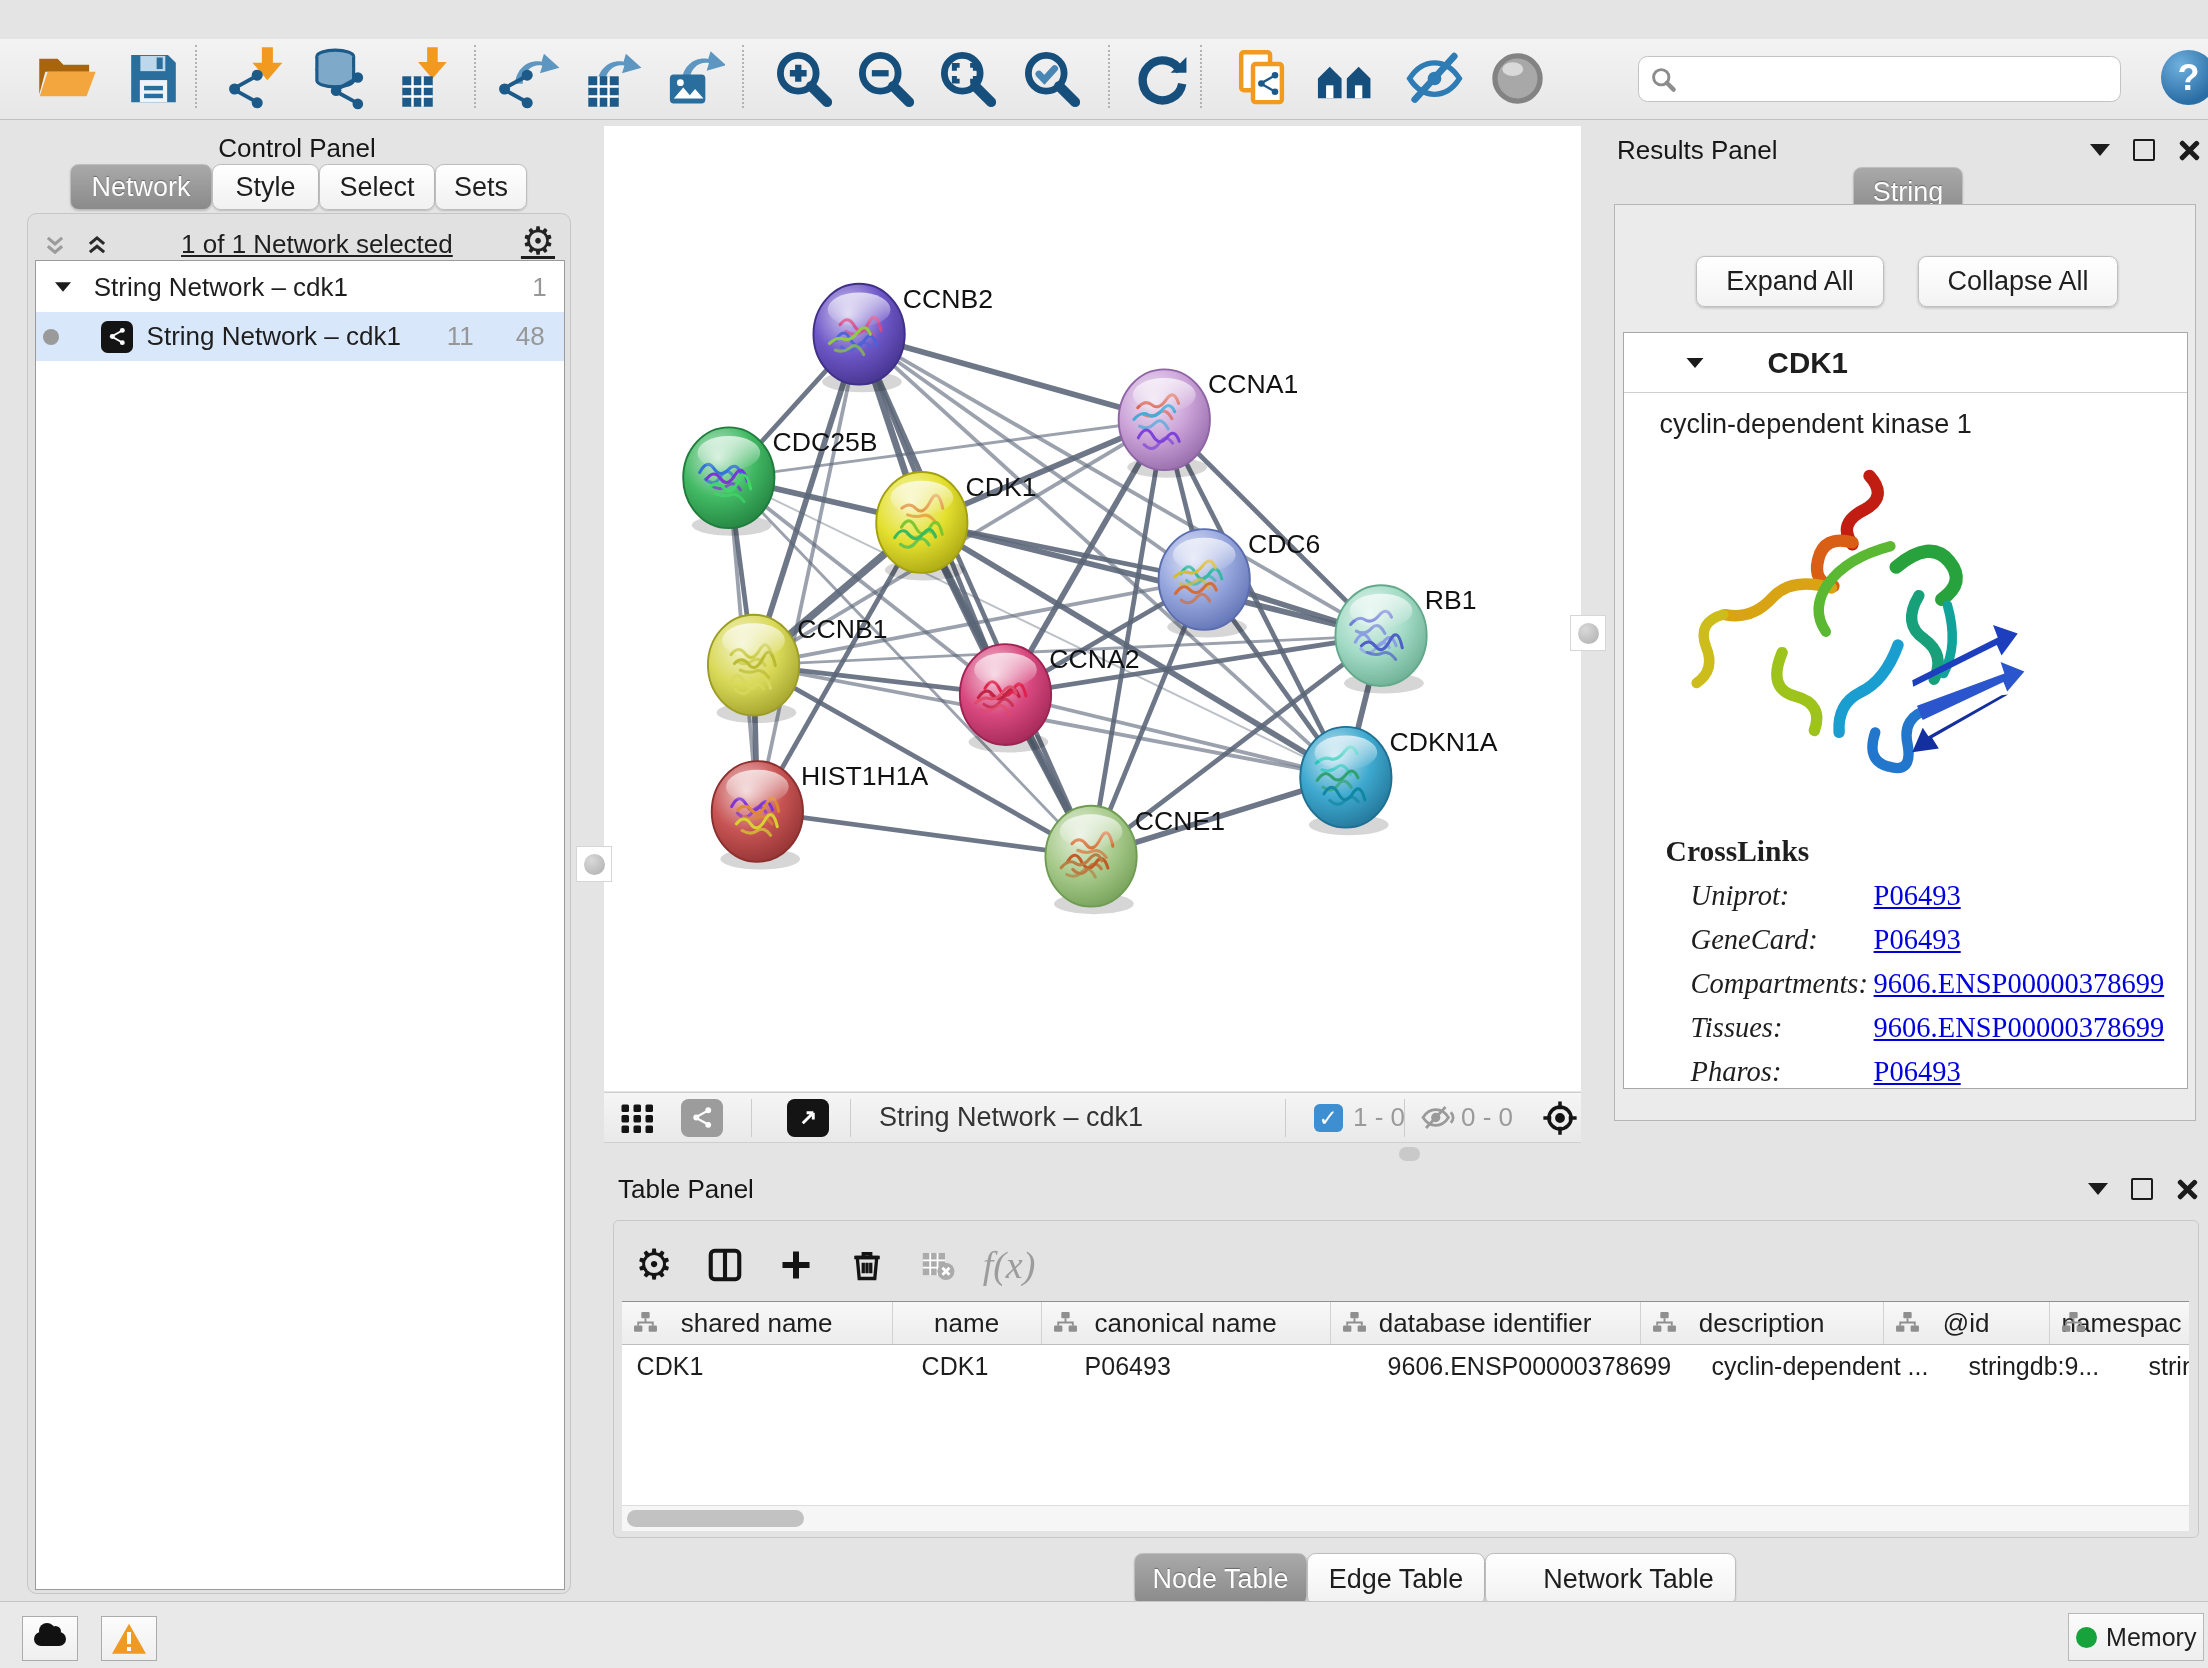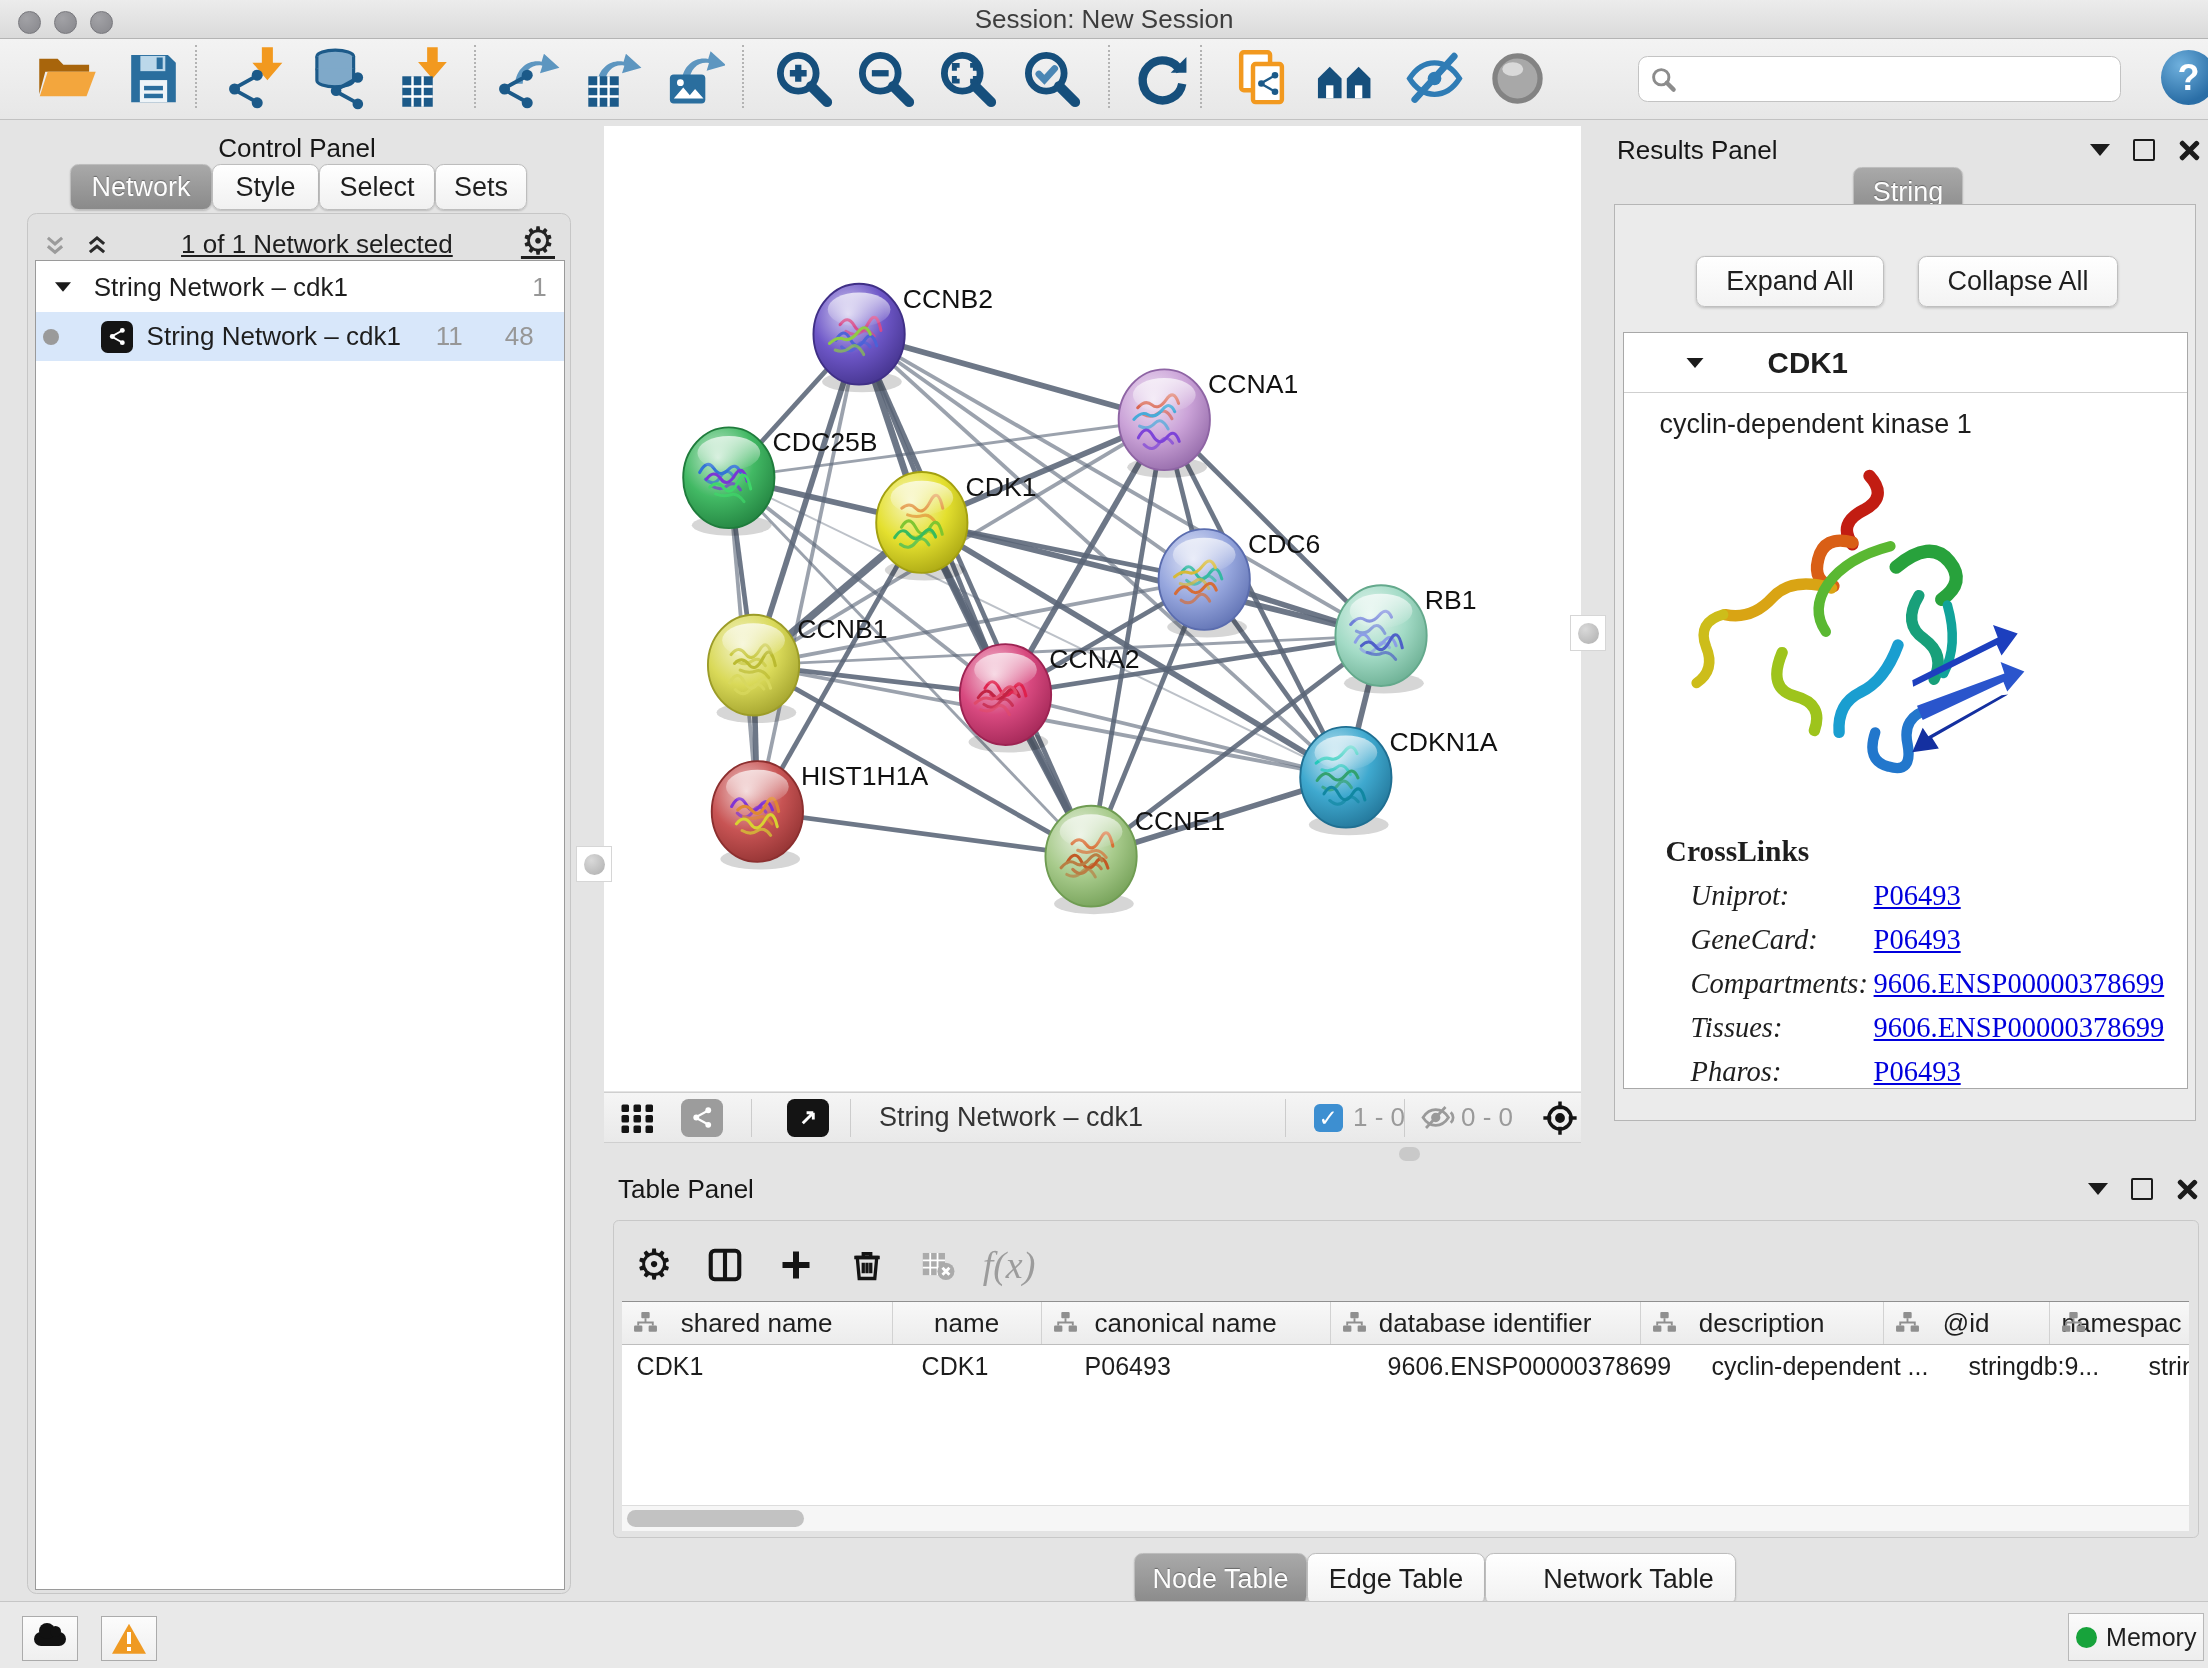--- a/index.html
+++ b/index.html
@@ -162,26 +162,20 @@
       <rect x="8" y="1" width="8" height="6" rx="1" fill="currentColor"></rect>
       <rect x="1" y="14" width="8" height="6" rx="1" fill="currentColor"></rect>
       <rect x="15" y="14" width="8" height="6" rx="1" fill="currentColor"></rect>
       <path d="M12 7v4M5 14v-3h14v3" stroke="currentColor" stroke-width="1.8" fill="none"></path>
     </g>
   </defs>
 </svg>
 
 <div class="app">
 
-  <div class="abs titlebar">
-    <span class="light" style="left:18px"></span>
-    <span class="light" style="left:54px"></span>
-    <span class="light" style="left:90px"></span>
-    <div class="title-text">Session: New Session</div>
-  </div>
 
   <div class="abs toolbar">
     <span class="ti" style="left:34px">
       <svg viewBox="0 0 24 24">
           <path d="M2 4.5h7l2.2 2.3H21v2.6H4.3L2 18z" fill="#a8650c"></path>
           <path d="M2.2 18.8l3-9.4h18.3l-3.5 9.4z" fill="#f3a63d"></path>
         </svg>
     </span>
     <span class="ti" style="left:122px">
       <svg viewBox="0 0 24 24">
@@ -365,21 +359,21 @@
       <div class="tree-row sel" style="top:51px">
         <span style="width:16px;height:16px;border-radius:50%;background:#9a9a9a;margin-left:7.6px"></span>
         <span class="sharebadge" style="margin-left:42px">
           <svg width="21" height="21" viewBox="0 0 24 24" style="color:#fff">
               <use href="#sym-share"></use>
             </svg>
         </span>
         <span style="margin-left:13.3px">String Network – cdk1</span>
         <span style="flex:1"></span>
         <span class="graycount" style="margin-right:42px">11</span>
-        <span class="graycount" style="margin-right:30px">48</span>
+        <span class="graycount" style="margin-right:19px">48</span>
       </div>
     </div>
   </div>
 
   <svg class="abs net-canvas" id="netsvg" viewBox="0 0 1027 1015">
       <defs>
         <linearGradient id="gloss" x1="0" y1="0" x2="0" y2="1">
           <stop offset="0%" stop-color="#ffffff" stop-opacity="0.95"></stop>
           <stop offset="100%" stop-color="#ffffff" stop-opacity="0.05"></stop>
         </linearGradient>

